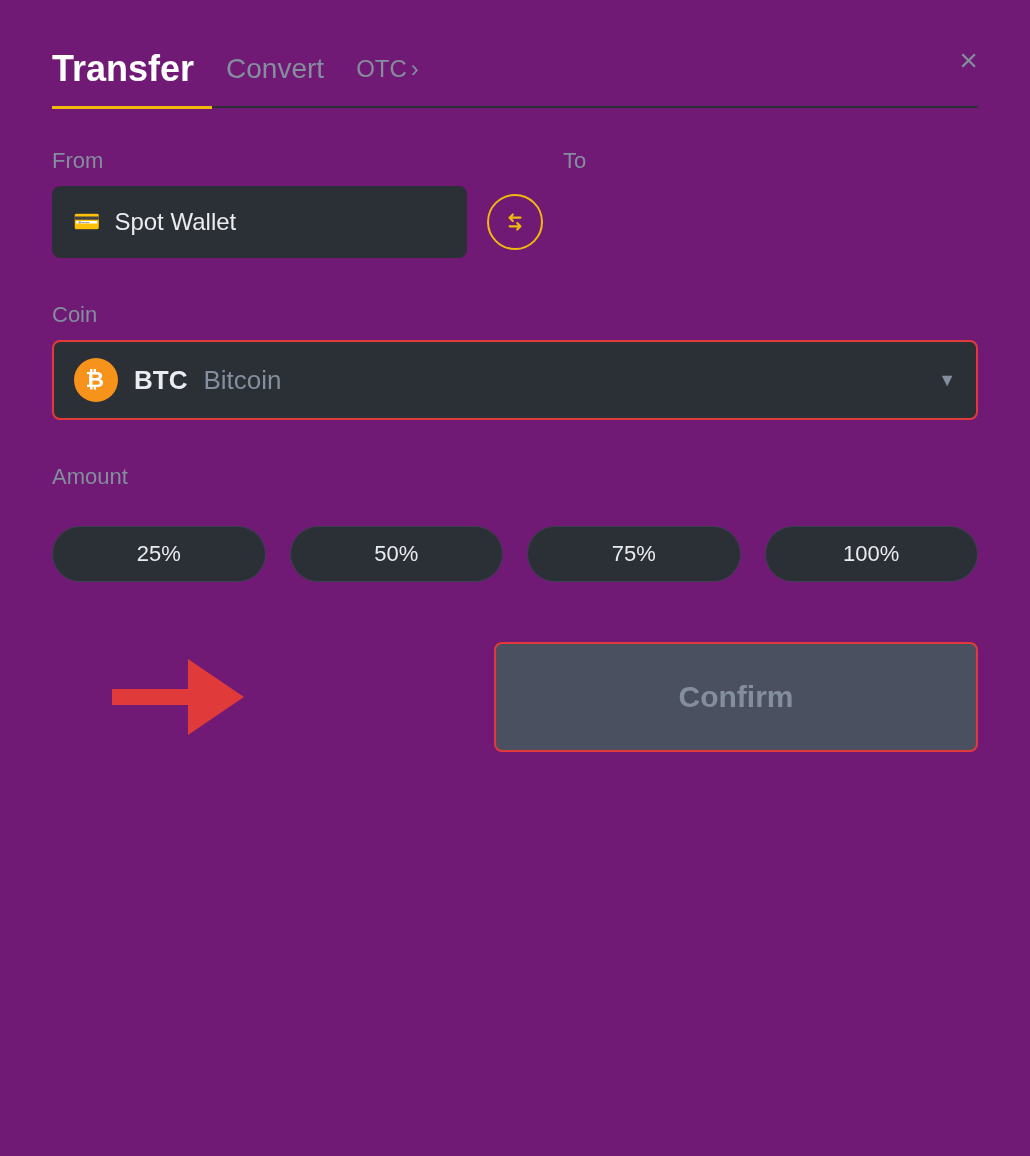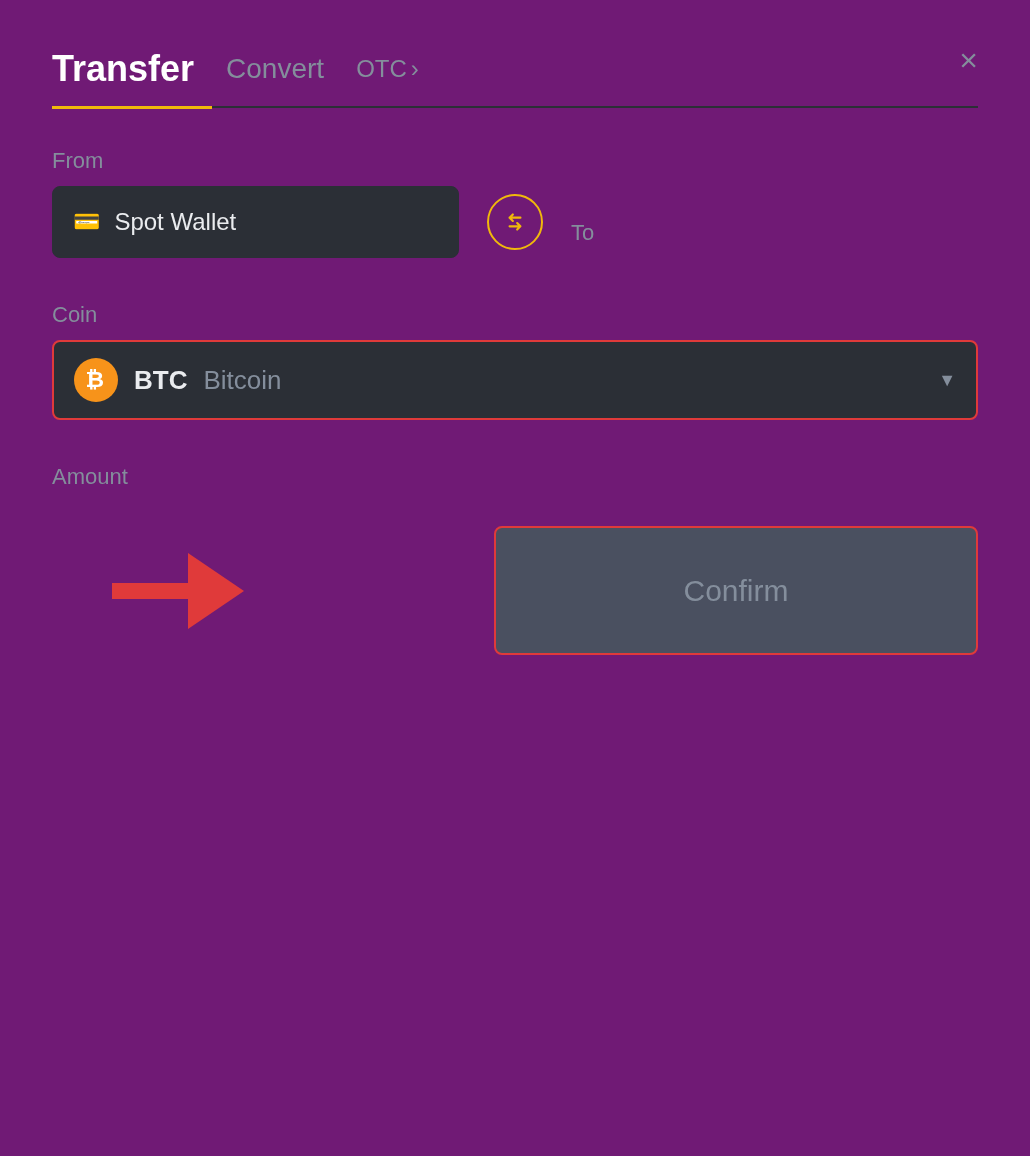--- a/index.html
+++ b/index.html
@@ -73,22 +73,21 @@
       position: absolute;
       left: 0;
       top: 0;
       width: 160px;
       height: 3px;
       background: #f0b90b;
     }
     
     .from-to-row {
       display: flex;
-      align-items: flex-end;
-      gap: 16px;
+      gap: 8px;
       margin-bottom: 44px;
     }
     .from-col, .to-col {
       flex: 1;
     }
     .field-label {
       font-size: 22px;
       color: #848e9c;
       margin-bottom: 12px;
     }
@@ -257,27 +256,27 @@
       position: relative;
     }
     .arrow-shaft {
       width: 80px;
       height: 16px;
       background: #e03a3a;
       margin-right: -4px;
     }
     .confirm-btn {
       width: 484px;
-      height: 129px;
+      height: 110px;
       border-radius: 8px;
       border: 2.5px solid #e03a3a;
       background: #4a5060;
       color: #848e9c;
       font-size: 30px;
-      font-weight: 400;
+      font-weight: 700;
       cursor: pointer;
       display: flex;
       align-items: center;
       justify-content: center;
     }
   </style>
 </head>
 <body>
 
 <div class="modal">
@@ -333,20 +332,26 @@
       <span class="coin-name">BTC</span>
       <span class="coin-fullname">Bitcoin</span>
       <span class="chevron-down">▼</span>
     </div>
   </div>
 
   <div class="amount-section">
     <div class="field-label">Amount</div>
   </div>
 
+  <div class="pct-row">
+    <button class="pct-btn">25%</button>
+    <button class="pct-btn">50%</button>
+    <button class="pct-btn">75%</button>
+    <button class="pct-btn">100%</button>
+  </div>
 
   <div class="confirm-row">
 
     <div class="arrow-container">
       <div class="arrow-shaft"></div>
       <div class="arrow-right"></div>
     </div>
 
     <button class="confirm-btn">Confirm</button>
   </div>

